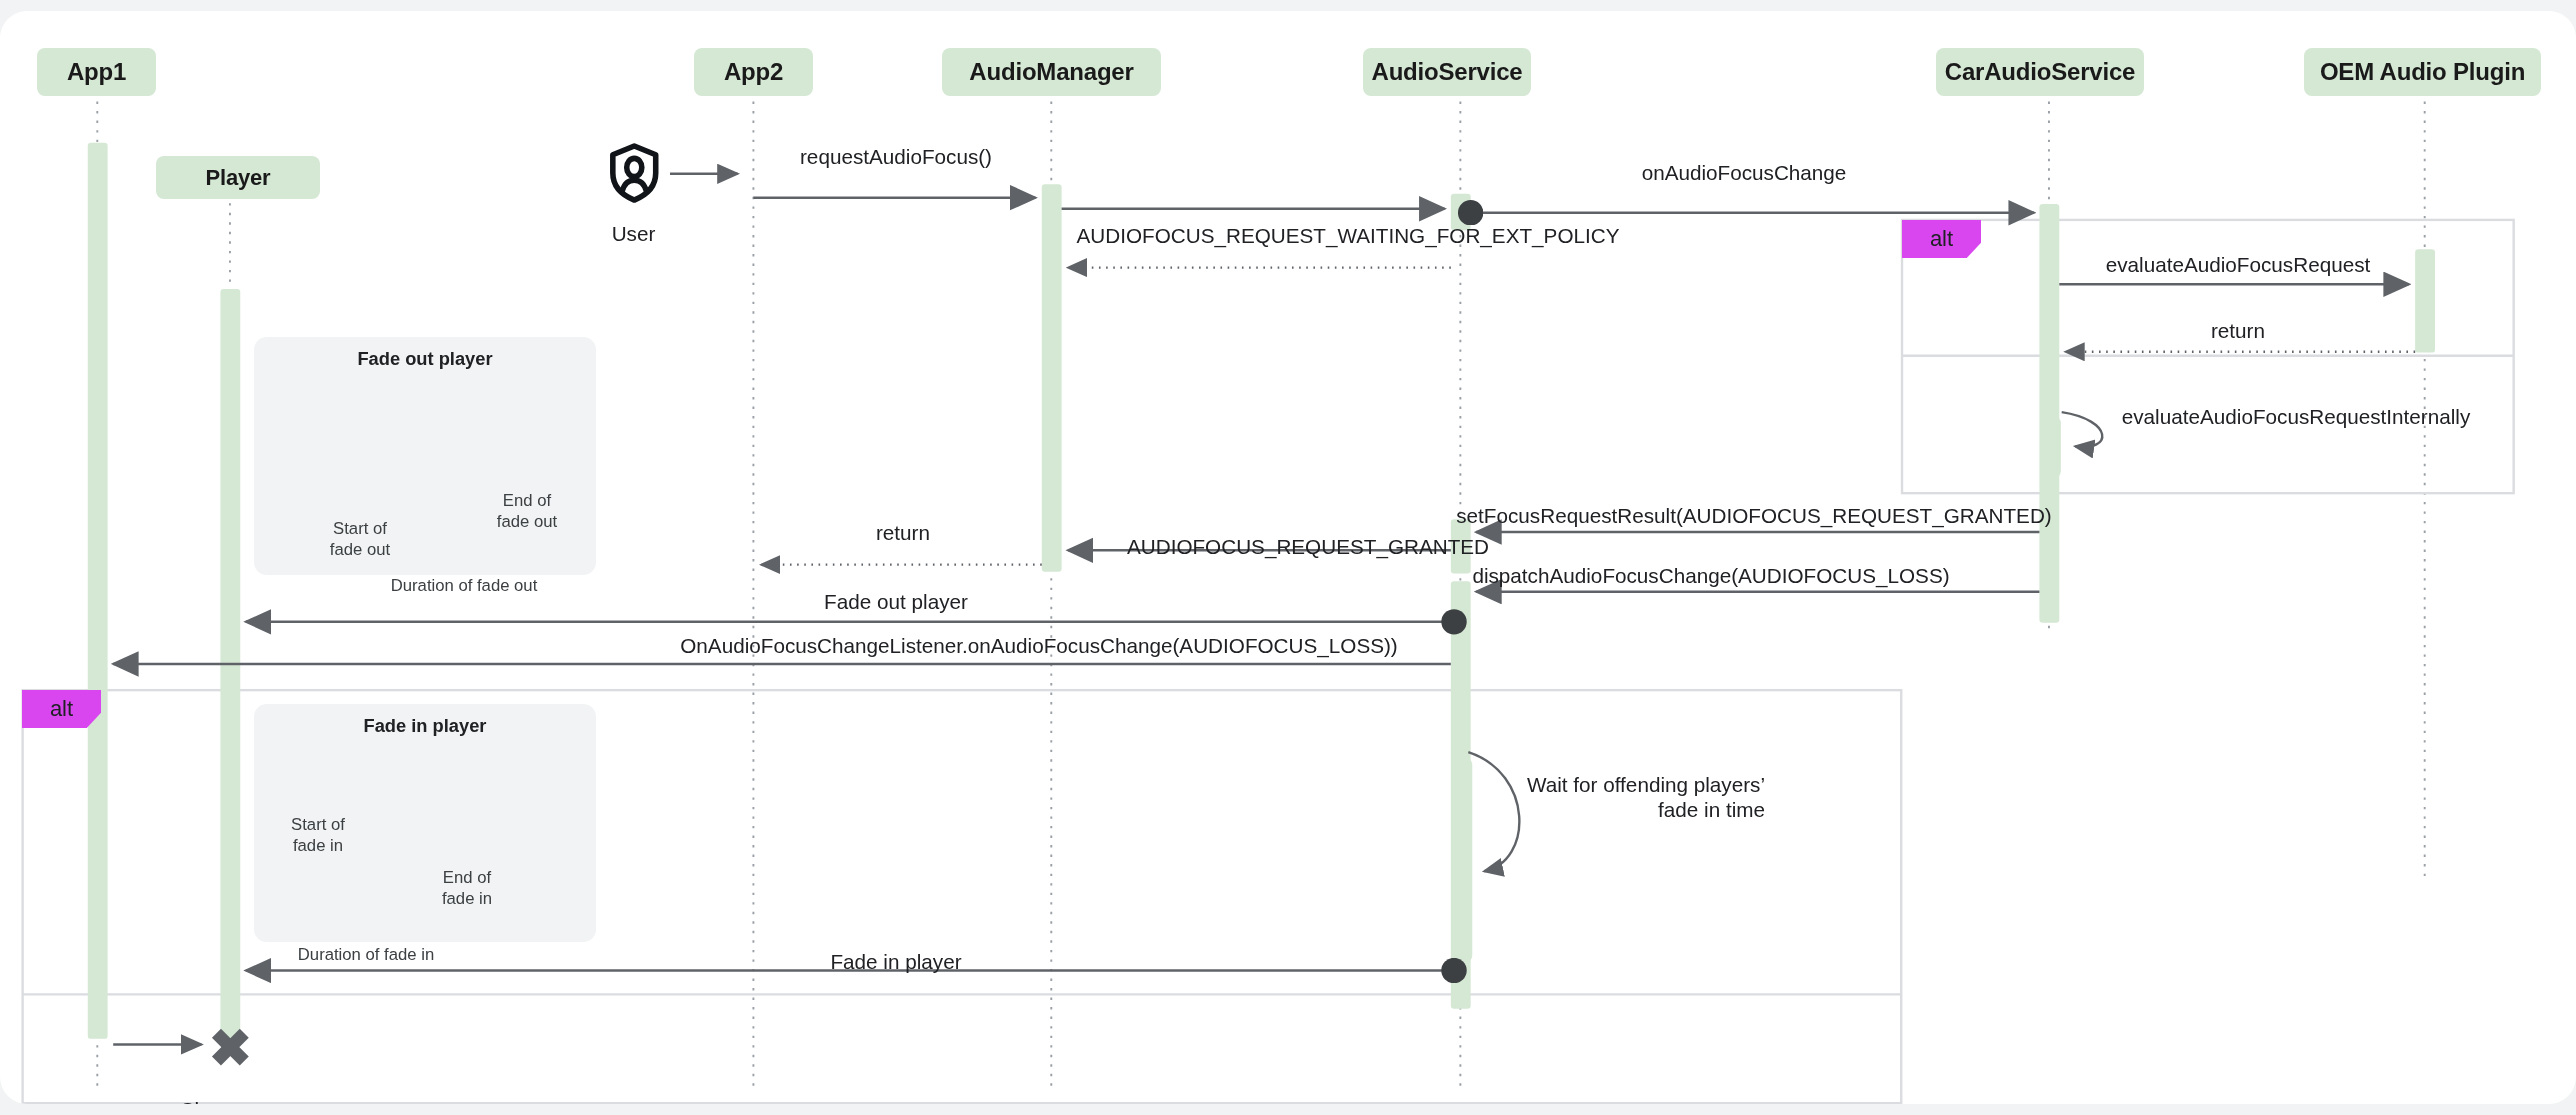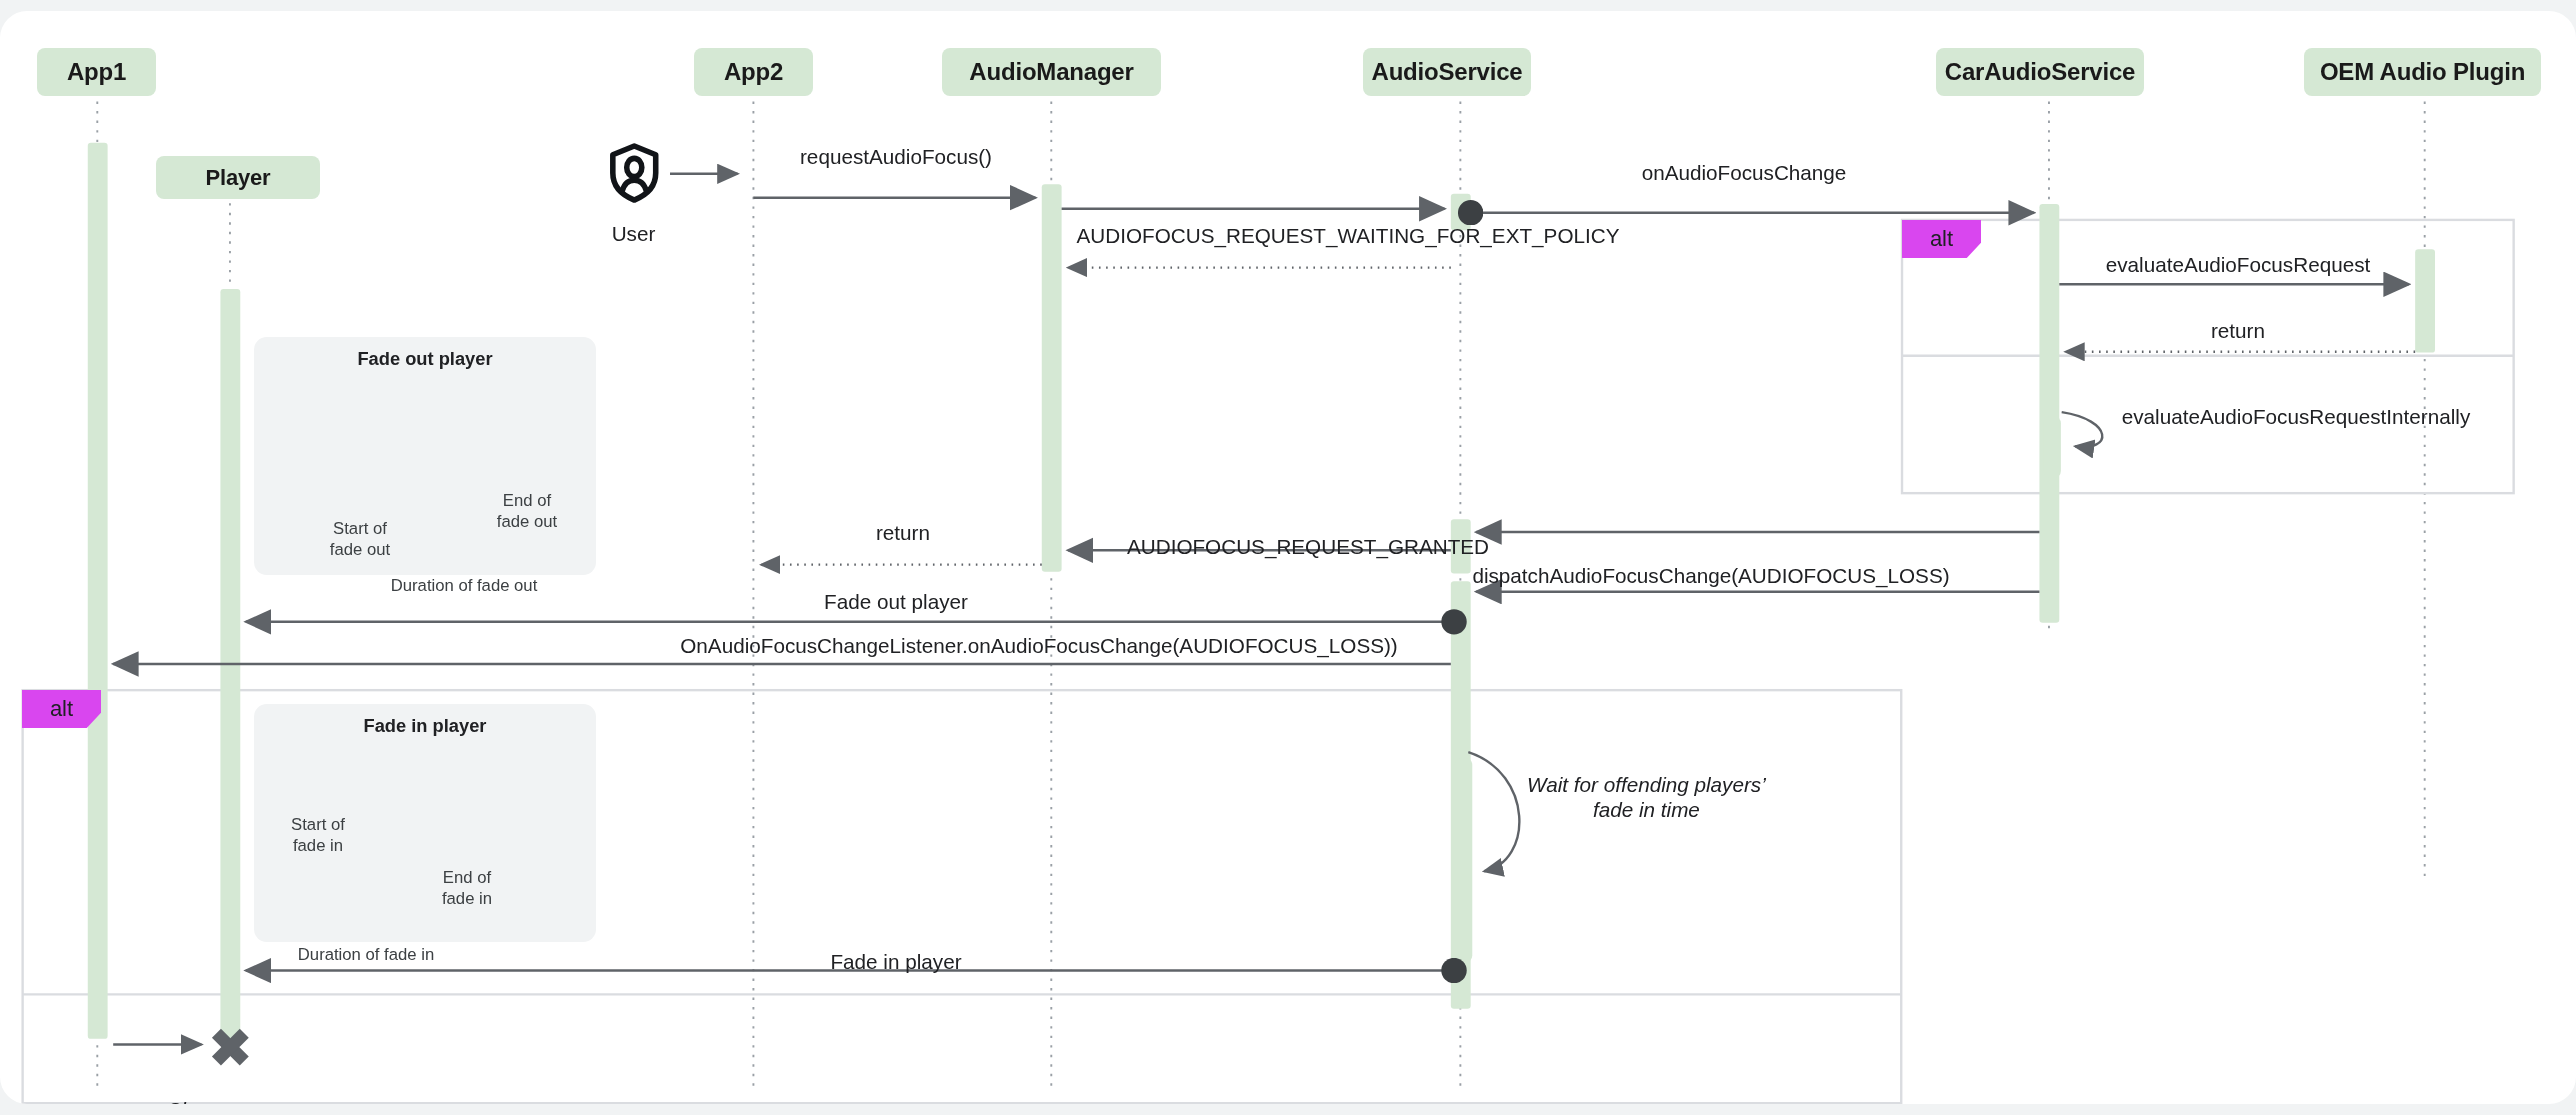--- a/index.html
+++ b/index.html
@@ -24,21 +24,21 @@
     white-space:nowrap;
     text-align:center;
   }
   .pbox.t1{height:48px;font-size:24px;}
 
   
   .mlabel{
     position:absolute;color:#202124;font-size:20.7px;white-space:nowrap;
     transform:translateX(-50%);text-align:center;line-height:1.22;
   }
-  .mlabel.l2{transform:none;text-align:center;font-style:italic;}
+  .mlabel.l2{transform:none;text-align:right;}
 
   
   .alttag{
     position:absolute;background:#d946ef;color:#202124;font-size:22px;
     display:flex;align-items:center;justify-content:center;
     height:38px;width:79px;
     clip-path:polygon(0 0,100% 0,100% 60%,82% 100%,0 100%);
   }
   
   .card{
@@ -233,20 +233,21 @@
   <div class="alttag" style="left:1902px;top:209px;">alt</div>
   <div class="alttag" style="left:22px;top:679px;">alt</div>
 
   <div class="mlabel" style="left:896px;top:133px;">requestAudioFocus()</div>
   <div class="mlabel" style="left:1744px;top:149px;">onAudioFocusChange</div>
   <div class="mlabel" style="left:1348px;top:212px;">AUDIOFOCUS_REQUEST_WAITING_FOR_EXT_POLICY</div>
   <div class="mlabel" style="left:2238px;top:241px;">evaluateAudioFocusRequest</div>
   <div class="mlabel" style="left:2238px;top:307px;">return</div>
   <div class="mlabel" style="left:2296px;top:393px;">evaluateAudioFocusRequestInternally</div>
 
+  <div class="mlabel" style="left:1754px;top:492px;">setFocusRequestResult(AUDIOFOCUS_REQUEST_GRANTED)</div>
   <div class="mlabel" style="left:1308px;top:501px;margin-top:22px;">AUDIOFOCUS_REQUEST_GRANTED</div>
   <div class="mlabel" style="left:903px;top:509px;">return</div>
   <div class="mlabel" style="left:1711px;top:552px;">dispatchAudioFocusChange(AUDIOFOCUS_LOSS)</div>
   <div class="mlabel" style="left:896px;top:578px;">Fade out player</div>
   <div class="mlabel" style="left:1039px;top:622px;">OnAudioFocusChangeListener.onAudioFocusChange(AUDIOFOCUS_LOSS))</div>
 
   <div class="mlabel l2" style="left:1527px;top:761px;white-space:pre-line;">Wait for offending players’
  fade in time</div>
 
   <div class="mlabel" style="left:896px;top:938px;">Fade in player</div>

